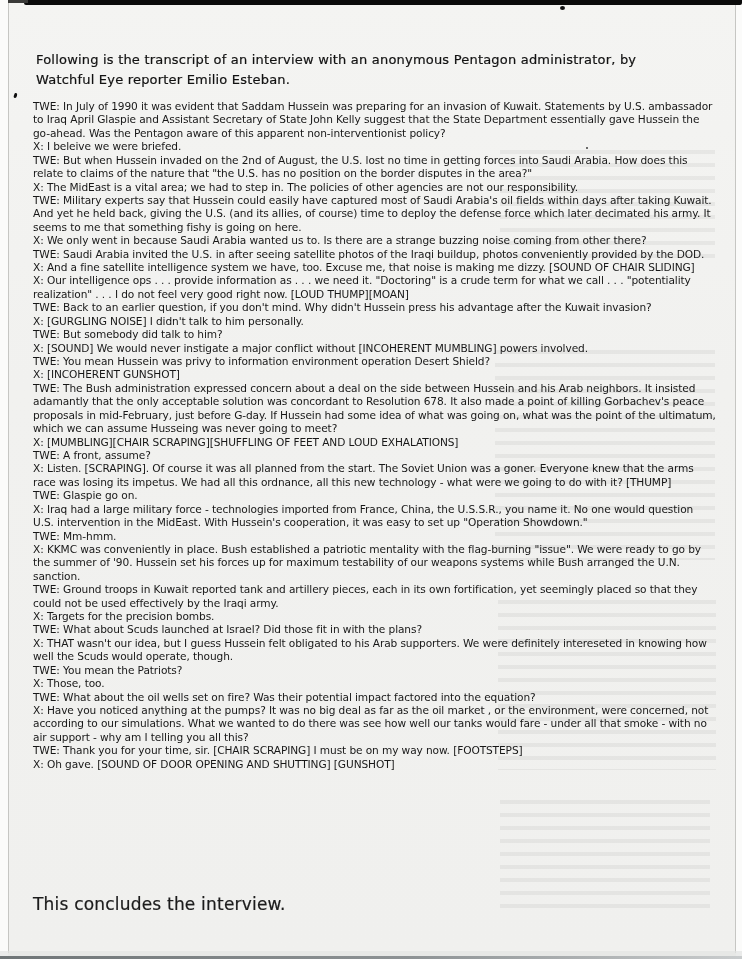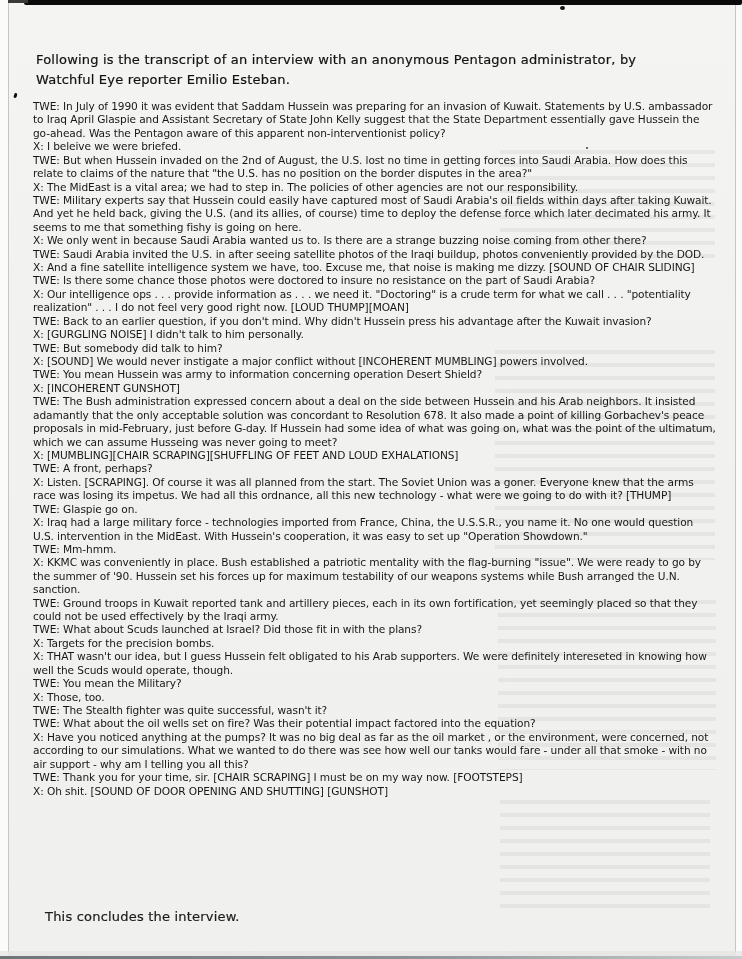--- a/index.html
+++ b/index.html
@@ -39,22 +39,22 @@
     position:absolute;left:36px;top:50px;width:662px;margin:0;z-index:2;
     font-size:13px;line-height:20px;letter-spacing:0.2px;color:#121212;
     -webkit-text-stroke:0.2px #121212;
   }
   .dialogue{
     position:absolute;left:33px;top:100px;width:684px;z-index:2;
     font-size:10.6px;line-height:13.42px;letter-spacing:-0.1px;color:#171717;
   }
   .line{margin:0;}
   .closing{
-    position:absolute;left:33px;top:896px;width:600px;margin:12px;z-index:2;
-    font-size:13px;line-height:17px;letter-spacing:0.2px;color:#1c1c1c;
+    position:absolute;left:33px;top:896px;width:600px;margin:0;z-index:2;
+    font-size:17px;line-height:17px;letter-spacing:0.2px;color:#1c1c1c;
     -webkit-text-stroke:0.2px #1c1c1c;
   }
 </style>
 </head>
 <body>
 
 <div class="page">
 
   <div class="ghost g1"></div>
   <div class="ghost g2"></div>
@@ -85,70 +85,68 @@
   <div class="line"><span>X: The MidEast is a vital area; we had to step in.  The policies of other agencies are not our responsibility.</span></div>
 
   <div class="line"><span>TWE: Military experts say that Hussein could easily have captured most of Saudi Arabia's oil fields within days after taking Kuwait. And yet he held back, giving the U.S. (and its allies, of course) time to deploy the defense force which later decimated his army. It seems to me that something fishy is going on here.</span></div>
 
   <div class="line"><span>X: We only went in because Saudi Arabia wanted us to. Is there are a strange buzzing noise coming from other there?</span></div>
 
   <div class="line"><span>TWE: Saudi Arabia invited the U.S. in after seeing satellite photos of the Iraqi buildup, photos conveniently provided by the DOD.</span></div>
 
   <div class="line"><span>X: And a fine satellite intelligence system we have, too.  Excuse me, that noise is making me dizzy. [SOUND OF CHAIR SLIDING]</span></div>
 
-  <div class="line"><span>TWE: Is there some chance those photos were doctored to insure no resistance on the part of Saudi Arabia?</span></div>
 
   <div class="line"><span>X: Our intelligence ops . . . provide information as . . . we need it. "Doctoring" is a crude term for what we call . . . "potentiality realization" . . . I do not feel very good right now. [LOUD THUMP][MOAN]</span></div>
 
   <div class="line"><span>TWE: Back to an earlier question, if you don't mind. Why didn't Hussein press his advantage after the Kuwait invasion?</span></div>
 
   <div class="line"><span>X: [GURGLING NOISE] I didn't talk to him personally.</span></div>
 
   <div class="line"><span>TWE: But somebody did talk to him?</span></div>
 
   <div class="line"><span>X: [SOUND] We would never instigate a major conflict without [INCOHERENT MUMBLING] powers involved.</span></div>
 
-  <div class="line"><span>TWE: You mean Hussein was army to information concerning operation Desert Shield?</span></div>
+  <div class="line"><span>TWE: You mean Hussein was privy to information environment operation Desert Shield?</span></div>
 
   <div class="line"><span>X: [INCOHERENT GUNSHOT]</span></div>
 
   <div class="line"><span>TWE: The Bush administration expressed concern about a deal on the side between Hussein and his Arab neighbors. It insisted adamantly that the only acceptable solution was concordant to Resolution 678. It also made a point of killing Gorbachev's peace proposals in mid-February, just before G-day. If Hussein had some idea of what was going on, what was the point of the ultimatum, which we can assume Husseing was never going to meet?</span></div>
 
   <div class="line"><span>X: [MUMBLING][CHAIR SCRAPING][SHUFFLING OF FEET AND LOUD EXHALATIONS]</span></div>
 
-  <div class="line"><span>TWE: A front, perhaps?</span></div>
+  <div class="line"><span>TWE: A front, assume?</span></div>
 
   <div class="line"><span>X: Listen. [SCRAPING]. Of course it was all planned from the start. The Soviet Union was a goner. Everyone knew that the arms race was losing its impetus. We had all this ordnance, all this new technology - what were we going to do with it? [THUMP]</span></div>
 
   <div class="line"><span>TWE: Glaspie go on.</span></div>
 
   <div class="line"><span>X: Iraq had a large military force - technologies imported from France, China, the U.S.S.R., you name it.  No one would question U.S. intervention in the MidEast. With Hussein's cooperation, it was easy to set up "Operation Showdown."</span></div>
 
   <div class="line"><span>TWE: Mm-hmm.</span></div>
 
   <div class="line"><span>X: KKMC was conveniently in place.  Bush established a patriotic mentality with the flag-burning "issue". We were ready to go by the summer of '90. Hussein set his forces up for maximum testability of our weapons systems while Bush arranged the U.N. sanction.</span></div>
 
   <div class="line"><span>TWE: Ground troops in Kuwait reported tank and artillery pieces, each in its own fortification, yet seemingly placed so that they could not be used effectively by the Iraqi army.</span></div>
 
+  <div class="line"><span>X: Targets for the precision bombs.</span></div>
+
   <div class="line"><span>TWE: What about Scuds launched at Israel? Did those fit in with the plans?</span></div>
-
-  <div class="line"><span>X: Targets for the precision bombs.</span></div>
 
   <div class="line"><span>X: THAT wasn't our idea, but I guess Hussein felt obligated to his Arab supporters. We were definitely intereseted in knowing how well the Scuds would operate, though.</span></div>
 
-  <div class="line"><span>TWE: You mean the Military?</span></div>
+  <div class="line"><span>TWE: You mean the Patriots?</span></div>
 
   <div class="line"><span>X: Those, too.</span></div>
 
-  <div class="line"><span>TWE: The Stealth fighter was quite successful,  wasn't it?</span></div>
 
 
   <div class="line"><span>TWE: What about the oil wells set on fire? Was their potential impact factored into the equation?</span></div>
 
   <div class="line"><span>X: Have you noticed anything at the pumps? It was no big deal as far as the oil market , or the environment, were concerned, not according to our simulations. What we wanted to do there was see how well our tanks would fare - under all that smoke - with no air support - why am I telling you all this?</span></div>
 
   <div class="line"><span>TWE: Thank you for your time, sir. [CHAIR SCRAPING] I must be on my way now. [FOOTSTEPS]</span></div>
 
-  <div class="line"><span>X: Oh shit. [SOUND OF DOOR OPENING AND SHUTTING] [GUNSHOT]</span></div>
+  <div class="line"><span>X: Oh gave. [SOUND OF DOOR OPENING AND SHUTTING] [GUNSHOT]</span></div>
 </div>
 
   <p class="closing">This concludes the interview.</p>
 </div>
 
 </body></html>

